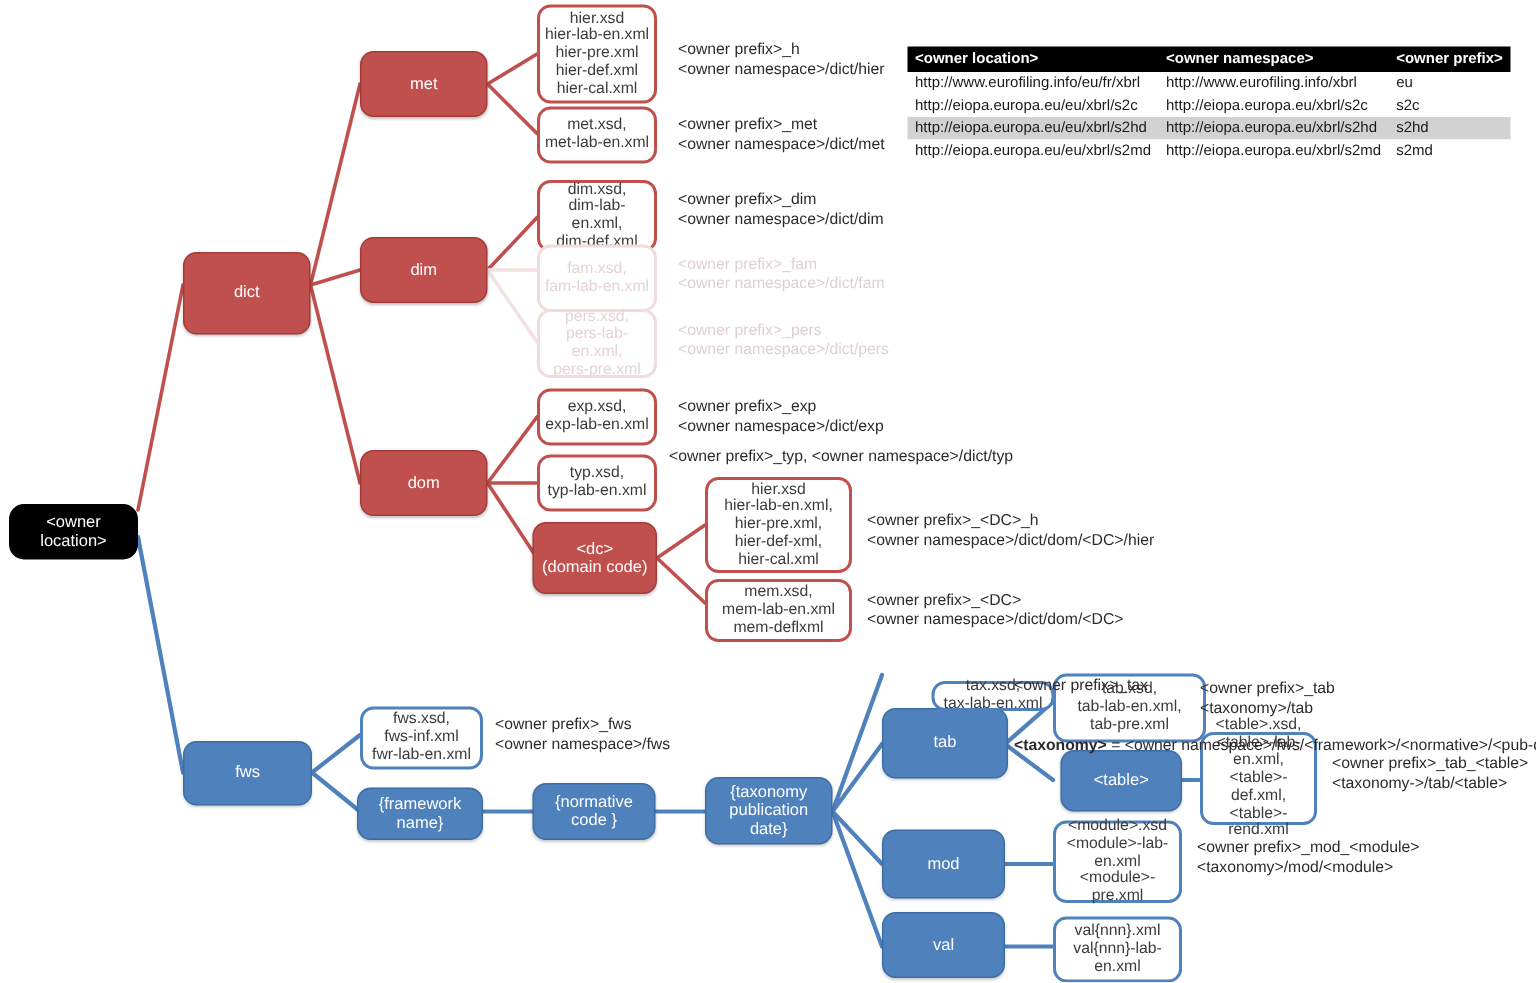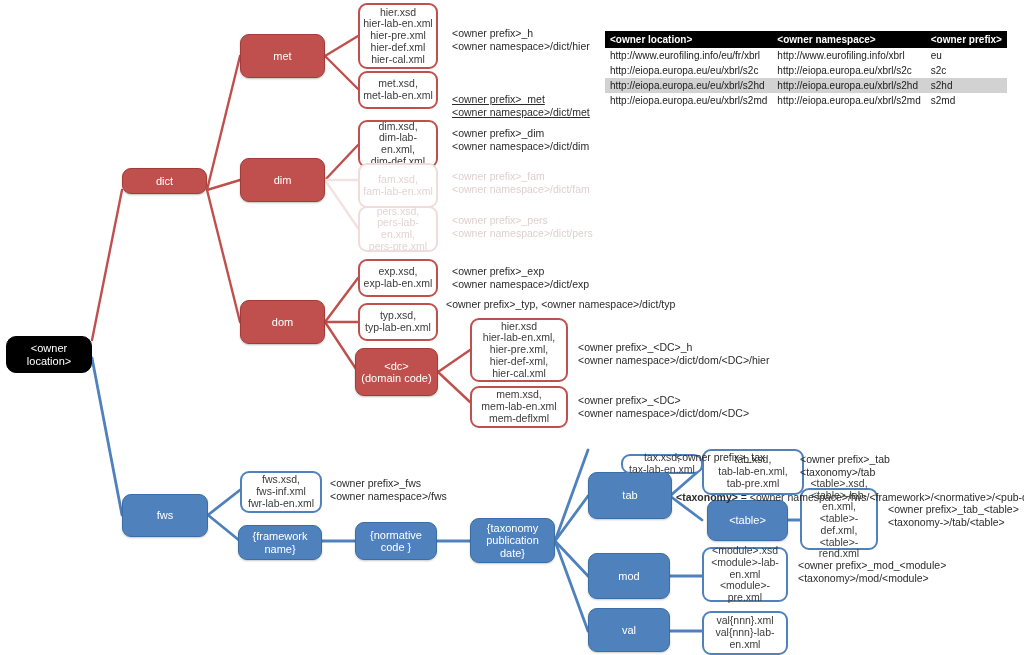--- a/index.html
+++ b/index.html
@@ -194,21 +194,21 @@
       <path d="M 670,576 L 702,576"></path>
 
       <path d="M 670,631 L 702,631"></path>
     </g>
   </svg>
 
   <div class="node n-root" style="left:6px; top:336px; width:86px; height:37px;">
     <span class="txt">&lt;owner location&gt;</span>
   </div>
 
-  <div class="node n-redfill" style="left:122px; top:168px; width:85px; height:26px;">
+  <div class="node n-redfill" style="left:122px; top:168px; width:85px; height:55px;">
     <span class="txt">dict</span>
   </div>
 
   <div class="node n-redfill" style="left:240px; top:34px; width:85px; height:44px;">
     <span class="txt">met</span>
   </div>
 
   <div class="node n-redfill" style="left:240px; top:158px; width:85px; height:44px;">
     <span class="txt">dim</span>
   </div>
@@ -271,21 +271,21 @@
   </div>
 
   <div class="node n-redline" style="left:470px; top:386px; width:98px; height:42px; white-space:pre-line;">
     <span class="txt">mem.xsd,
 mem-lab-en.xml
 mem-deflxml</span>
   </div>
 
   <div class="anno" style="left:452px; top:27px;">&lt;owner prefix&gt;_h
 &lt;owner namespace&gt;/dict/hier</div>
-  <div class="anno" style="left:452px; top:93px;text-decoration:underline;">&lt;owner prefix&gt;_met
+  <div class="anno" style="left:452px; top:77px;">&lt;owner prefix&gt;_met
 &lt;owner namespace&gt;/dict/met</div>
   <div class="anno" style="left:452px; top:127px;">&lt;owner prefix&gt;_dim
 &lt;owner namespace&gt;/dict/dim</div>
   <div class="anno faded" style="left:452px; top:170px;">&lt;owner prefix&gt;_fam
 &lt;owner namespace&gt;/dict/fam</div>
   <div class="anno faded" style="left:452px; top:214px;">&lt;owner prefix&gt;_pers
 &lt;owner namespace&gt;/dict/pers</div>
   <div class="anno" style="left:452px; top:265px;">&lt;owner prefix&gt;_exp
 &lt;owner namespace&gt;/dict/exp</div>
   <div class="anno" style="left:446px; top:298px;">&lt;owner prefix&gt;_typ, &lt;owner namespace&gt;/dict/typ</div>

